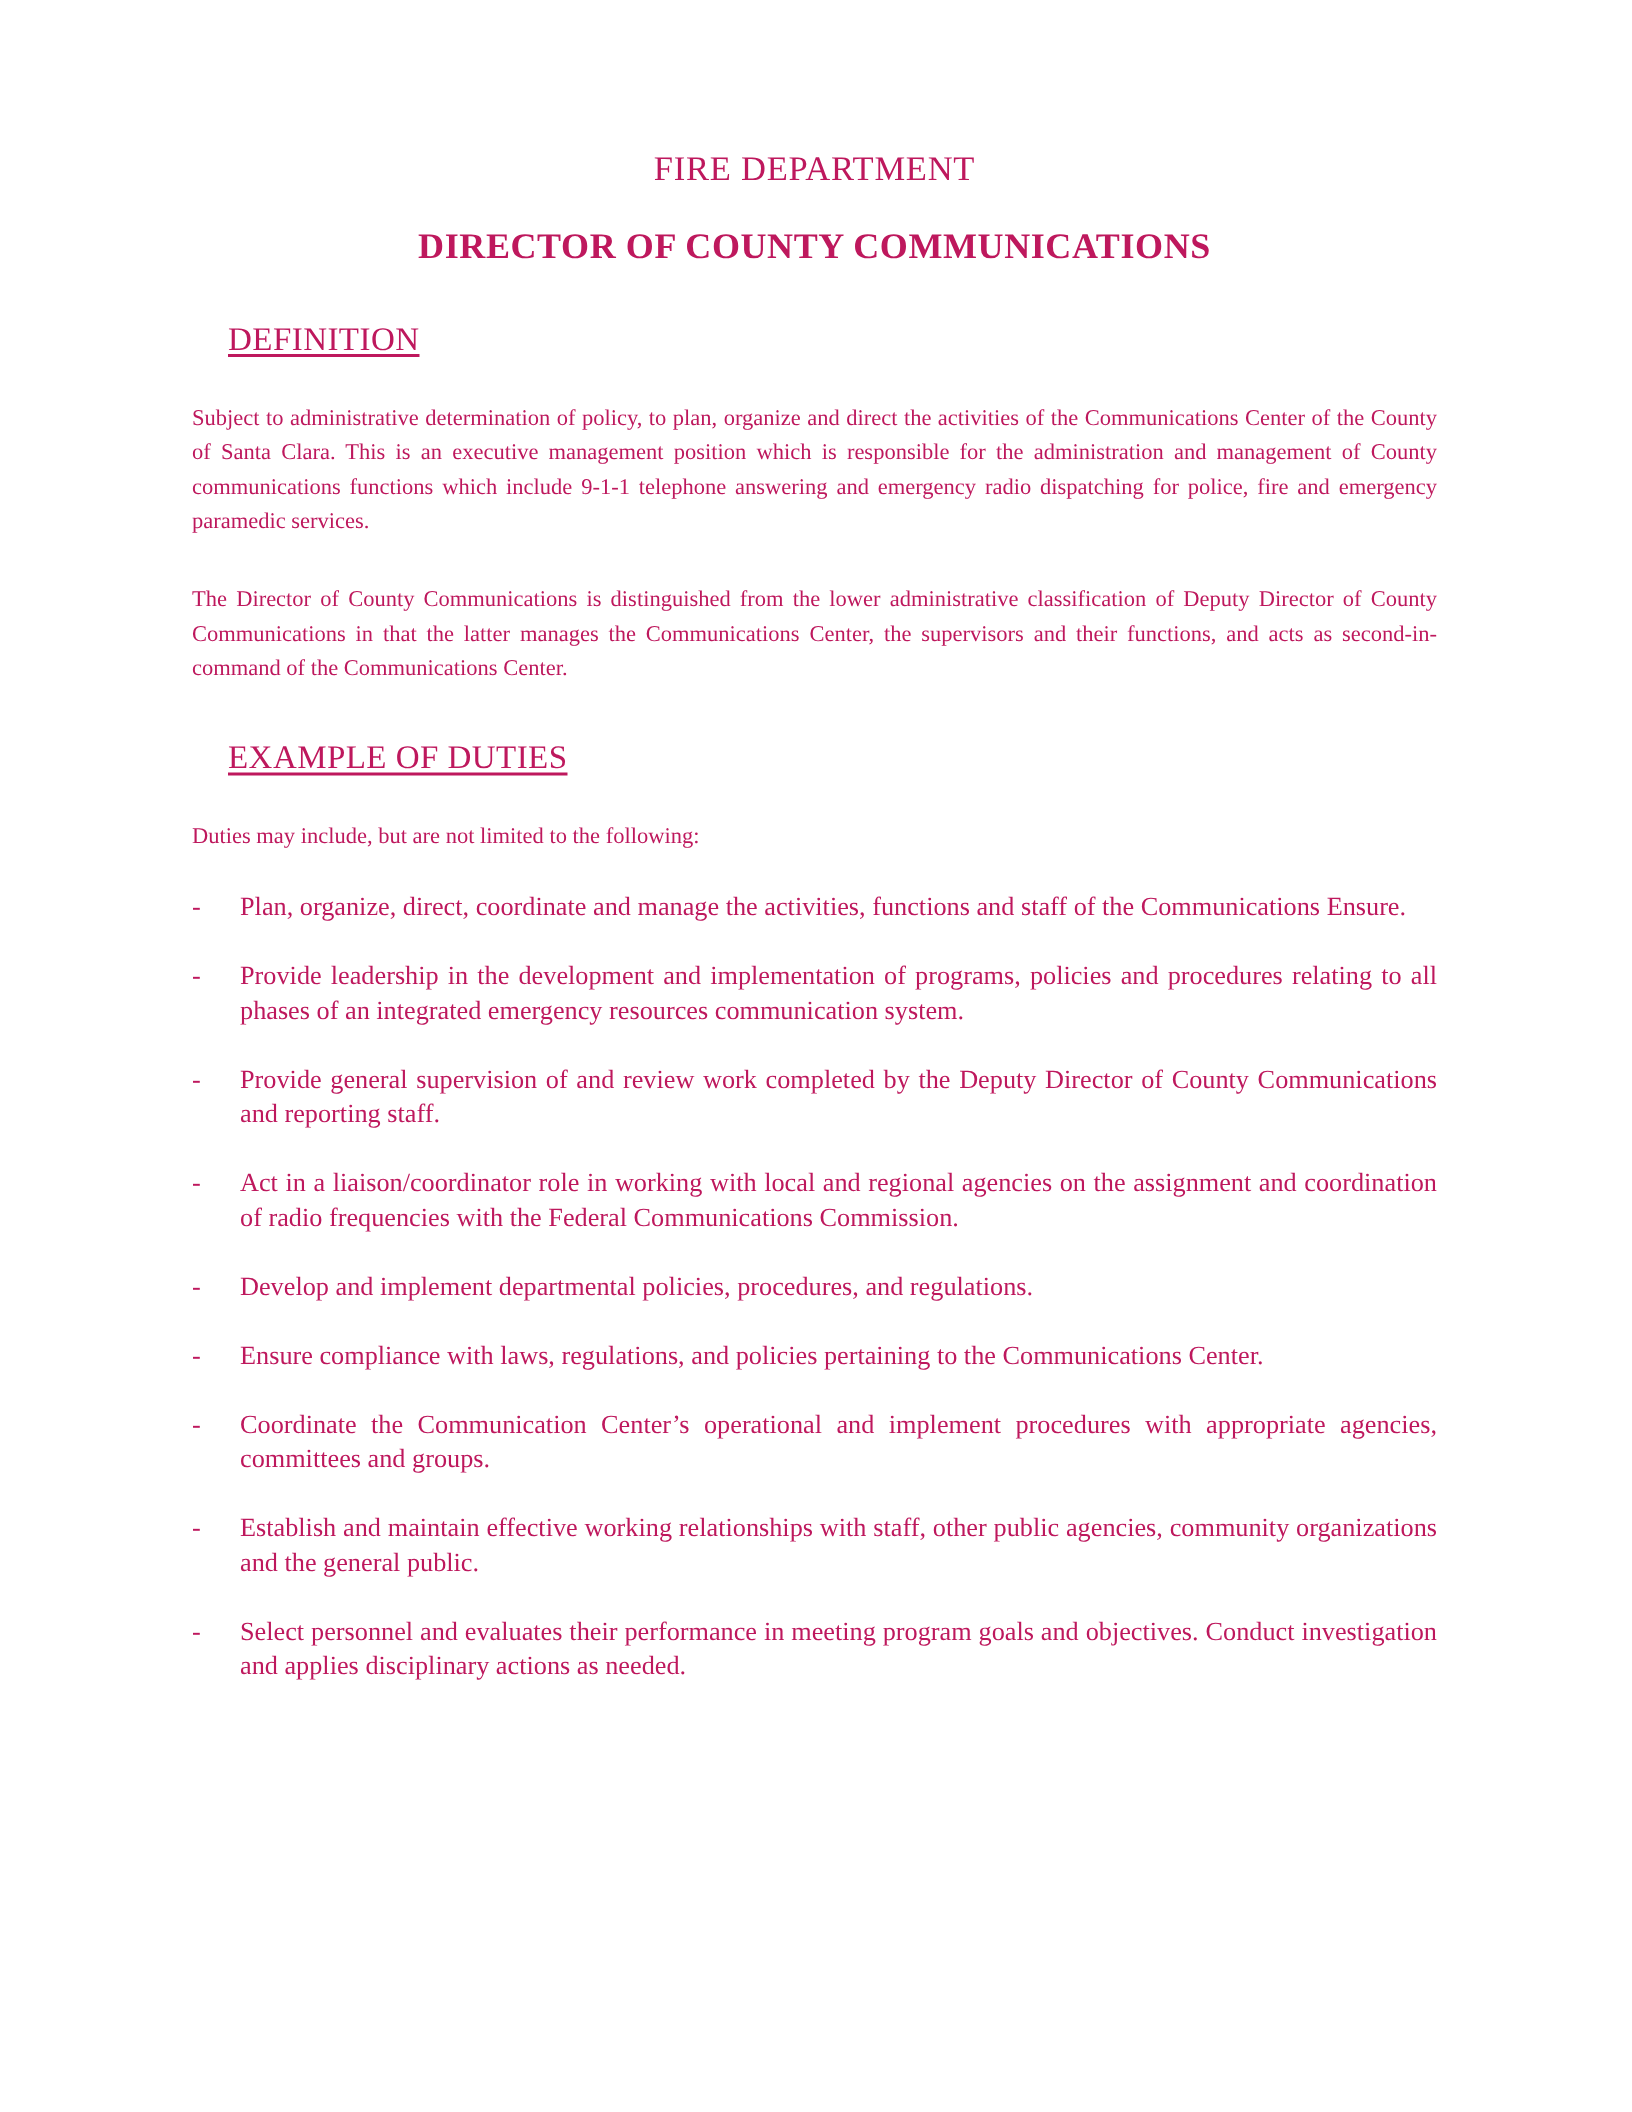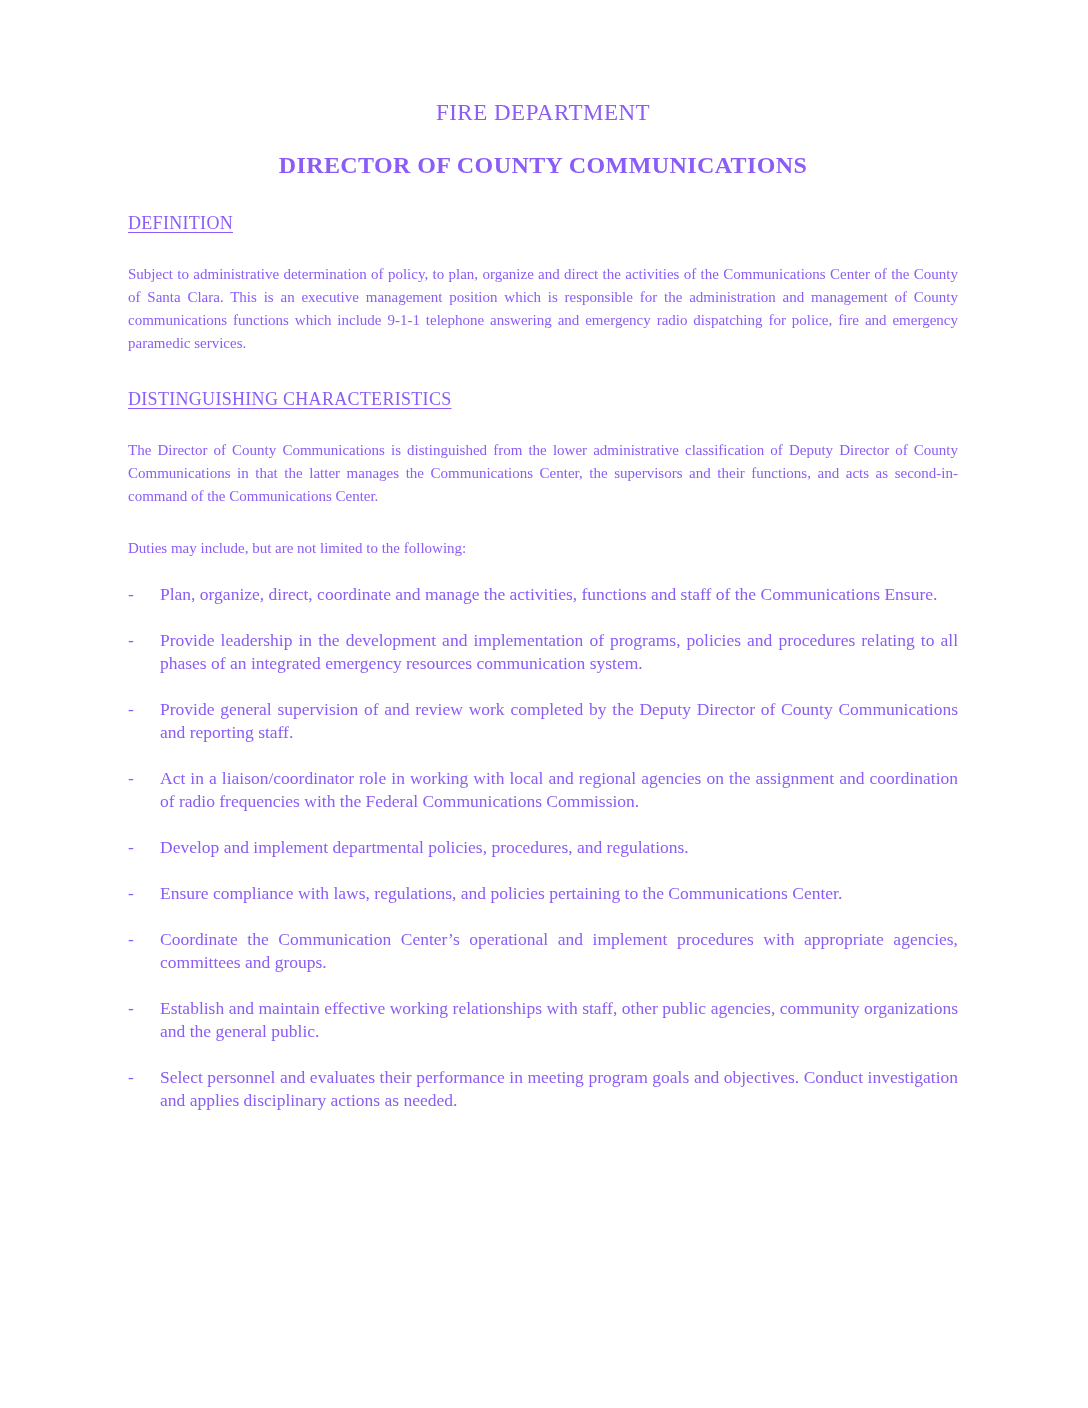--- a/index.html
+++ b/index.html
@@ -2,43 +2,44 @@
 <html><head>
 <meta charset="utf-8">
 <style>
   * { margin: 0; padding: 0; box-sizing: border-box; }
   html, body { background: #ffffff; }
   .page {
     width: 1088px;
     min-height: 1408px;
     margin: 0 auto;
     background: #ffffff;
-    color: #8b5cf6;
+    color: #be185d;
     font-family: "Liberation Serif", "DejaVu Serif", serif;
     padding: 98px 130px 60px 128px;
   }
   .doc-header { text-align: center; }
   .org-line {
     font-size: 23px;
     line-height: 30px;
     letter-spacing: 0.5px;
   }
   .job-title {
     font-size: 24px;
     font-weight: bold;
     letter-spacing: 0.4px;
     margin-top: 24px;
   }
   .section-heading {
-    font-size: 18px;
+    font-size: 22px;
     font-weight: normal;
     letter-spacing: 0.3px;
     text-decoration: underline;
     text-underline-offset: 3px;
     margin-top: 34px;
+    margin-left: 24px;
   }
   p.body {
     font-size: 15px;
     line-height: 23px;
     text-align: justify;
     margin-top: 29px;
   }
   .bullets { margin-top: 4px; list-style: none; }
   .bullet {
     display: flex;
@@ -67,25 +68,25 @@
     <div class="org-line">FIRE DEPARTMENT</div>
     <div class="job-title">DIRECTOR OF COUNTY COMMUNICATIONS</div>
   </header>
 
   <section>
     <h2 class="section-heading">DEFINITION</h2>
     <p class="body">Subject to administrative determination of policy, to plan, organize and direct the activities of the Communications Center of the County of Santa Clara. This is an executive management position which is responsible for the administration and management of County communications functions which include 9-1-1 telephone answering and emergency radio dispatching for police, fire and emergency paramedic services.</p>
   </section>
 
   <section>
-    <h2 class="section-heading">DISTINGUISHING CHARACTERISTICS</h2>
     <p class="body">The Director of County Communications is distinguished from the lower administrative classification of Deputy Director of County Communications in that the latter manages the Communications Center, the supervisors and their functions, and acts as second-in-command of the Communications Center.</p>
   </section>
 
   <section>
+    <h2 class="section-heading">EXAMPLE OF DUTIES</h2>
     <p class="body">Duties may include, but are not limited to the following:</p>
 
     <ul class="bullets">
       <li class="bullet">
         <span class="bullet-marker">-</span>
         <span class="bullet-text">Plan, organize, direct, coordinate and manage the activities, functions and staff of the Communications Ensure.</span>
       </li>
       <li class="bullet">
         <span class="bullet-marker">-</span>
         <span class="bullet-text">Provide leadership in the development and implementation of programs, policies and procedures relating to all phases of an integrated emergency resources communication system.</span>

